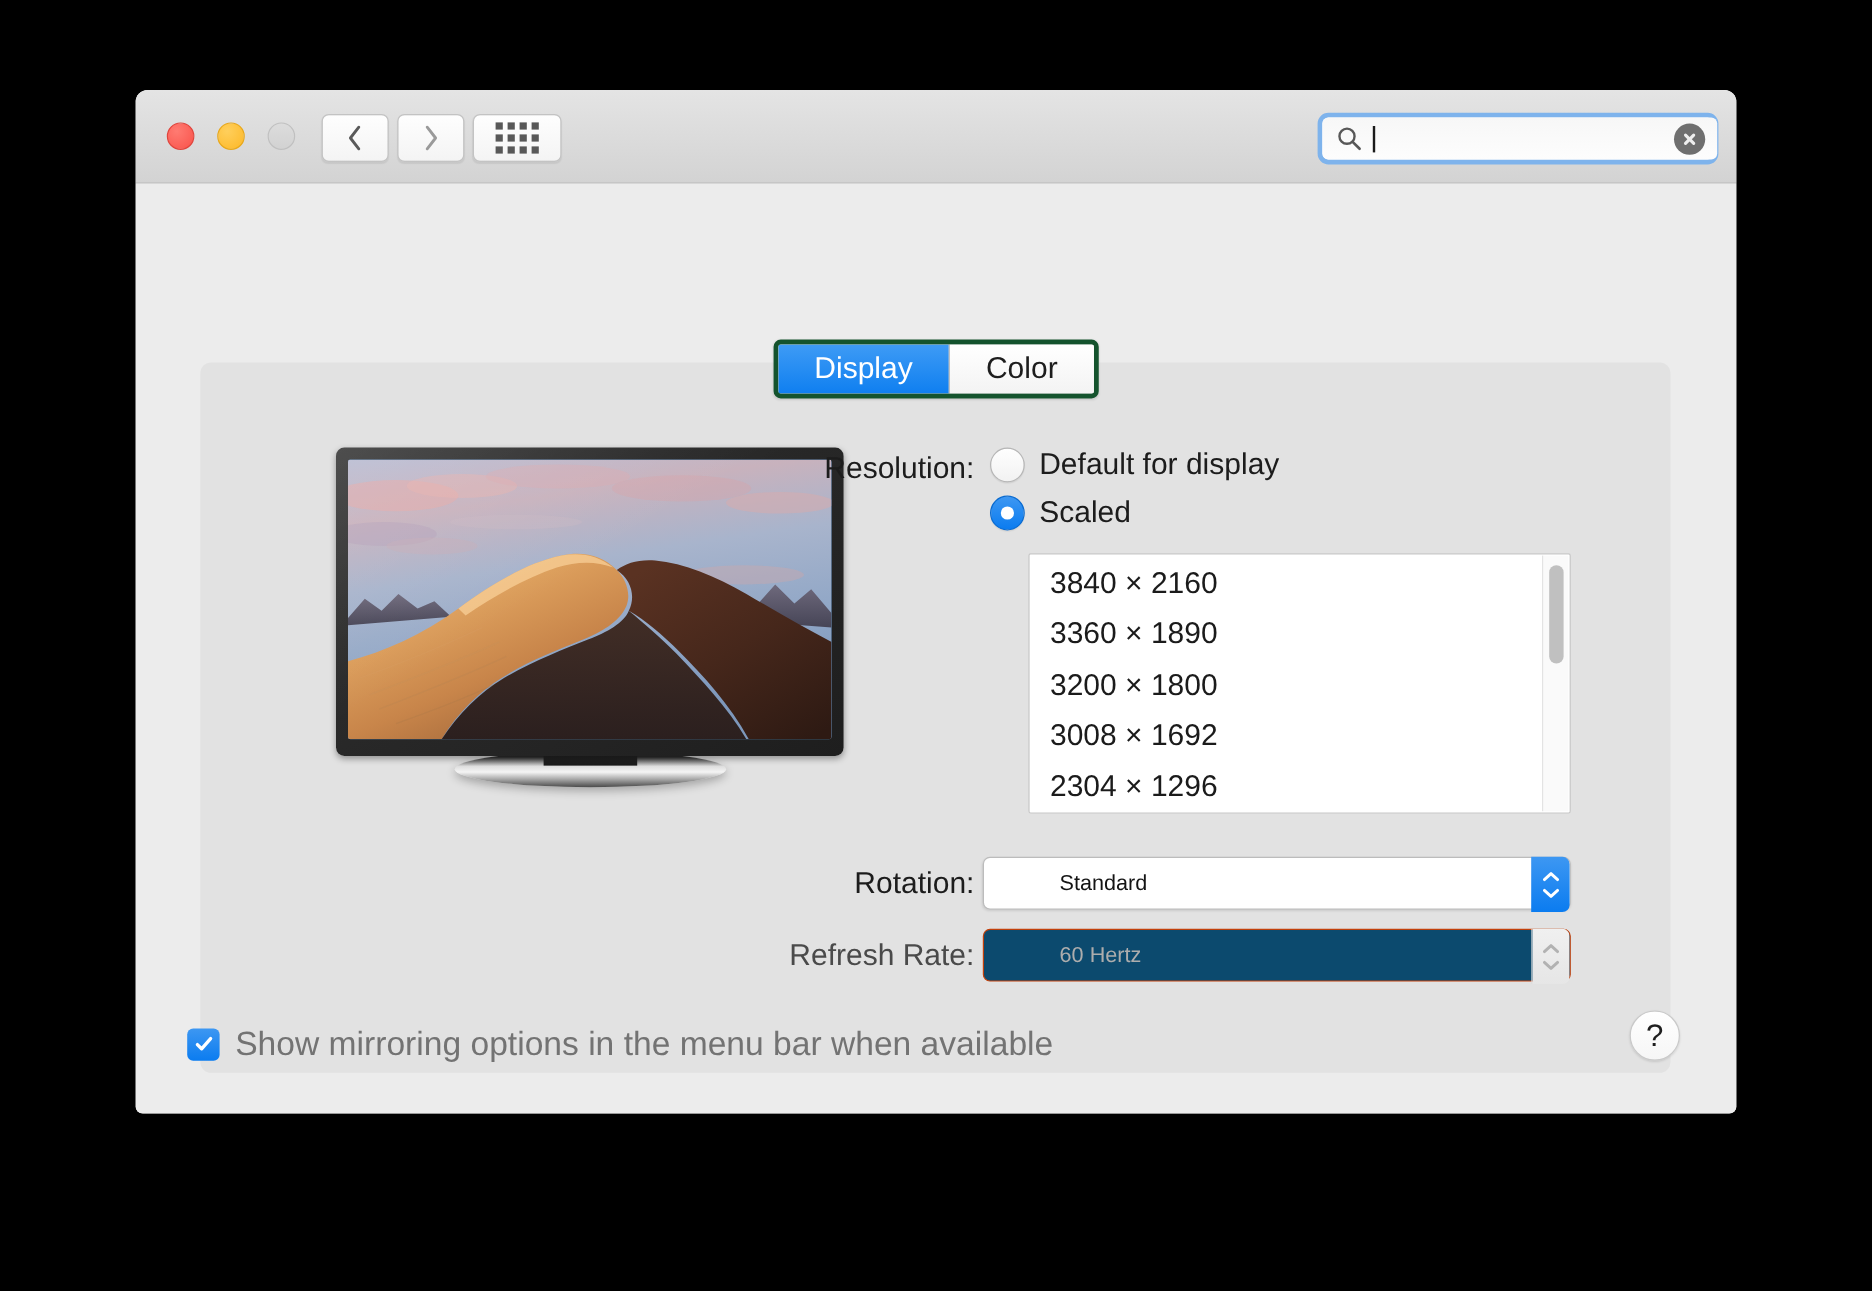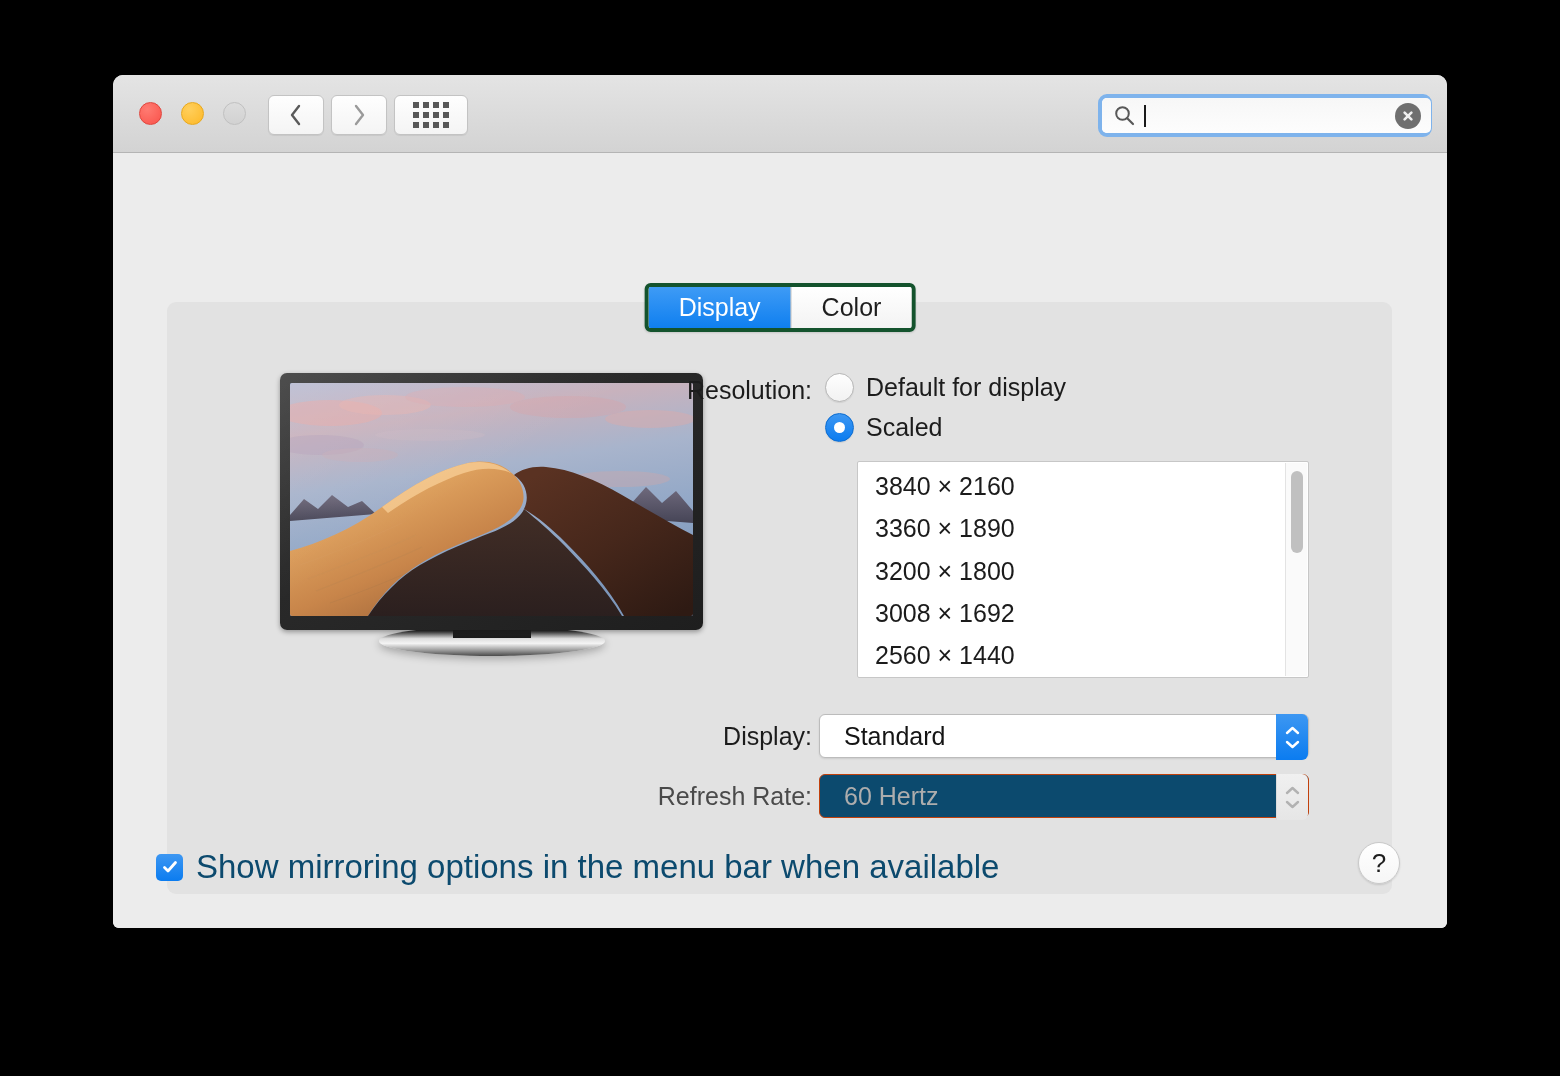--- a/index.html
+++ b/index.html
@@ -242,21 +242,21 @@
   .popup {
     position: absolute;
     left: 652px; top: 412px;
     width: 490px; height: 44px;
     background: #fff;
     border: 1px solid #bcbcbc;
     border-radius: 6px;
     display: flex; align-items: center;
     box-shadow: 0 1px 2px rgba(0,0,0,0.10);
   }
-  .popup-value { font-size: 25px; color: #141414; padding-left: 24px; }
+  .popup-value { font-size: 18px; color: #141414; padding-left: 24px; margin-left: 39px; }
   .stepper {
     position: absolute; right: 0; top: -1px;
     width: 32px; height: 46px;
     border-radius: 0 6px 6px 0;
     background: linear-gradient(to bottom,#3d97f2,#0b7cf0);
     display: flex; flex-direction: column; align-items: center; justify-content: center; gap: 3px;
   }
   .stepper svg { width: 17px; height: 11px; }
   .stepper path { fill:none; stroke:#fff; stroke-width:2.4; stroke-linecap:round; stroke-linejoin:round; }
 
@@ -279,21 +279,21 @@
     display: flex; align-items: center; gap: 13px;
   }
   .checkbox {
     width: 27px; height: 27px; border-radius: 5px;
     background: linear-gradient(to bottom,#3d97f2,#0b7cf0);
     display: flex; align-items: center; justify-content: center;
     flex: 0 0 auto;
   }
   .checkbox svg { width: 18px; height: 18px; }
   .checkbox path { fill: none; stroke: #fff; stroke-width: 2.8; stroke-linecap: round; stroke-linejoin: round; }
-  .check-label { font-size: 33px; color: #0c4a6e; }
+  .check-label { font-size: 28px; color: #737373; }
 
   .help-btn {
     position: absolute;
     right: 47px; bottom: 44px;
     width: 42px; height: 42px;
     border-radius: 50%;
     background: linear-gradient(to bottom,#ffffff,#f6f6f6);
     border: 1px solid #c9c9c9;
     display: flex; align-items: center; justify-content: center;
     font-size: 26px; color: #1f1f1f;
@@ -456,29 +456,28 @@
         <span class="radio on"></span>
         <span class="radio-text">Scaled</span>
       </div>
 
       <div class="reslist">
         <div class="reslist-inner">
           <div class="res-item">3840 × 2160</div>
           <div class="res-item">3360 × 1890</div>
           <div class="res-item">3200 × 1800</div>
           <div class="res-item">3008 × 1692</div>
-          <div class="res-item">2560 × 1440</div>
           <div class="res-item">2304 × 1296</div>
         </div>
         <div class="sb-track">
           <div class="sb-thumb"></div>
         </div>
       </div>
 
-      <div class="ctl-label lbl-rotation">Display:</div>
+      <div class="ctl-label lbl-rotation">Rotation:</div>
       <div class="popup">
         <span class="popup-value">Standard</span>
         <span class="stepper">
           <svg viewBox="0 0 17 11">
               <path d="M3 8 L8.5 3 L14 8"></path>
             </svg>
           <svg viewBox="0 0 17 11">
               <path d="M3 3 L8.5 8 L14 3"></path>
             </svg>
         </span>

